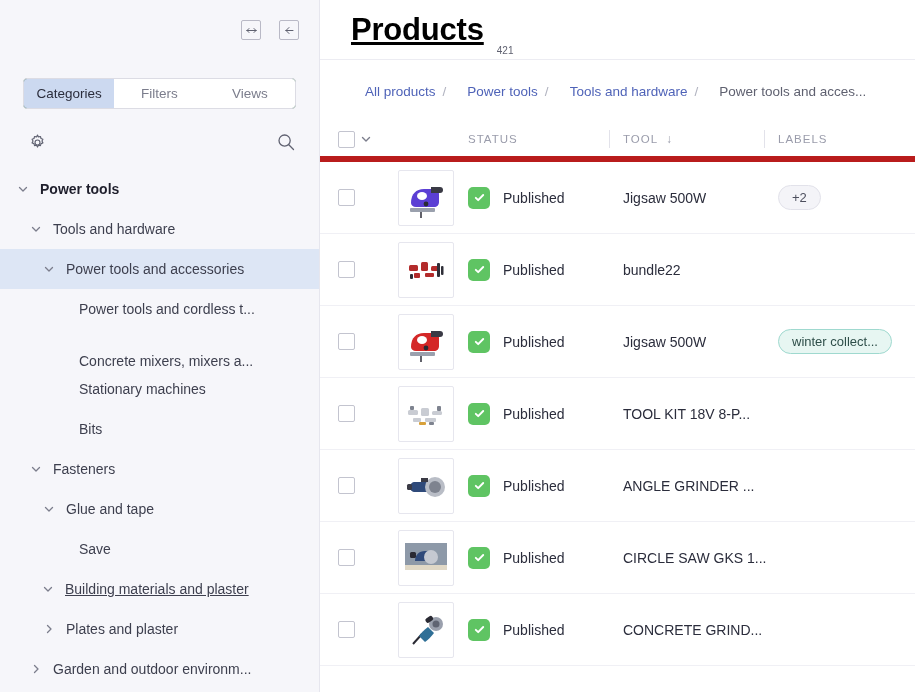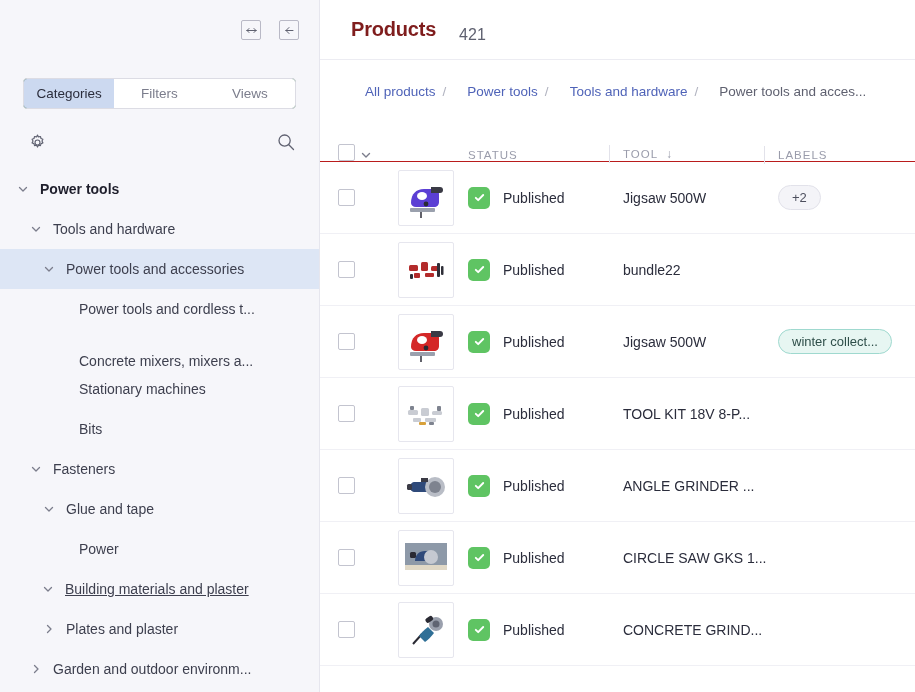--- a/index.html
+++ b/index.html
@@ -110,44 +110,45 @@
     overflow: hidden;
   }
   .main-header {
     height: 60px;
     display: flex; align-items: center;
     padding: 0 0 0 31px;
     border-bottom: 1px solid #ececf2;
     flex: 0 0 60px;
   }
   .page-title {
-    font-size: 20px; font-weight: bold; color: #7f1d1d;
+    font-size: 31px; font-weight: bold; color: #000000;
     letter-spacing: -0.2px;
+    text-decoration: underline;
   }
   .page-count {
-    font-size: 16px; color: #5f6170; margin-left: 23px;
-    position: relative; top: 5px;
+    font-size: 10px; color: #5f6170; margin-left: 13px;
+    position: relative; top: 21px;
   }
   .breadcrumb {
     height: 62px;
     display: flex; align-items: center;
     padding-left: 31px;
     font-size: 13.5px;
     gap: 0;
   }
   .crumb { color: #4f63b8; cursor: pointer; white-space: nowrap; margin-left: 14px; }
   .crumb.last { color: #5f6170; cursor: default; }
   .crumb-sep { color: #b0b2bf; margin: 0 7px; }
 
   
   .table { flex: 1; overflow: hidden; }
   .t-head {
-    display: flex; align-items: flex-end;
+    display: flex; align-items: center;
     height: 40px;
-    border-bottom: 1px solid #b91c1c;
+    border-bottom: 6px solid #b91c1c;
     font-size: 11.5px;
     letter-spacing: 1px;
     color: #9a9cab;
   }
   .c-check { width: 40px; flex: 0 0 40px; display: flex; justify-content: center; align-items: center; padding-left: 12px;}
   .c-caret { width: 38px; flex: 0 0 38px; display: flex; align-items: center; color: #7b7d8c; }
   .c-thumb { width: 70px; flex: 0 0 70px; }
   .c-status { width: 155px; flex: 0 0 155px; display: flex; align-items: center; }
   .c-name { width: 155px; flex: 0 0 155px; display: flex; align-items: center; position: relative; }
   .c-labels { flex: 1; display: flex; align-items: center; position: relative; padding-left:0; }
@@ -308,21 +309,21 @@
         <div class="tree-node" style="padding-left: 42px;">
           <span class="chev">
             <svg width="12" height="12" viewBox="0 0 12 12" fill="none" stroke="#7b7d8c" stroke-width="1.3">
               <path d="M2.5 4.5L6 8l3.5-3.5" stroke-linecap="round" stroke-linejoin="round"></path>
             </svg>
           </span>
           <span class="tree-label">Glue and tape</span>
         </div>
         <div class="tree-node" style="padding-left: 55px;">
           <span class="chev empty"></span>
-          <span class="tree-label">Power</span>
+          <span class="tree-label">Save</span>
         </div>
         <div class="tree-node" style="padding-left: 41px; text-decoration: underline;">
           <span class="chev">
             <svg width="12" height="12" viewBox="0 0 12 12" fill="none" stroke="#7b7d8c" stroke-width="1.3">
               <path d="M2.5 4.5L6 8l3.5-3.5" stroke-linecap="round" stroke-linejoin="round"></path>
             </svg>
           </span>
           <span class="tree-label">Building materials and plaster</span>
         </div>
         <div class="tree-node" style="padding-left: 42px;">

